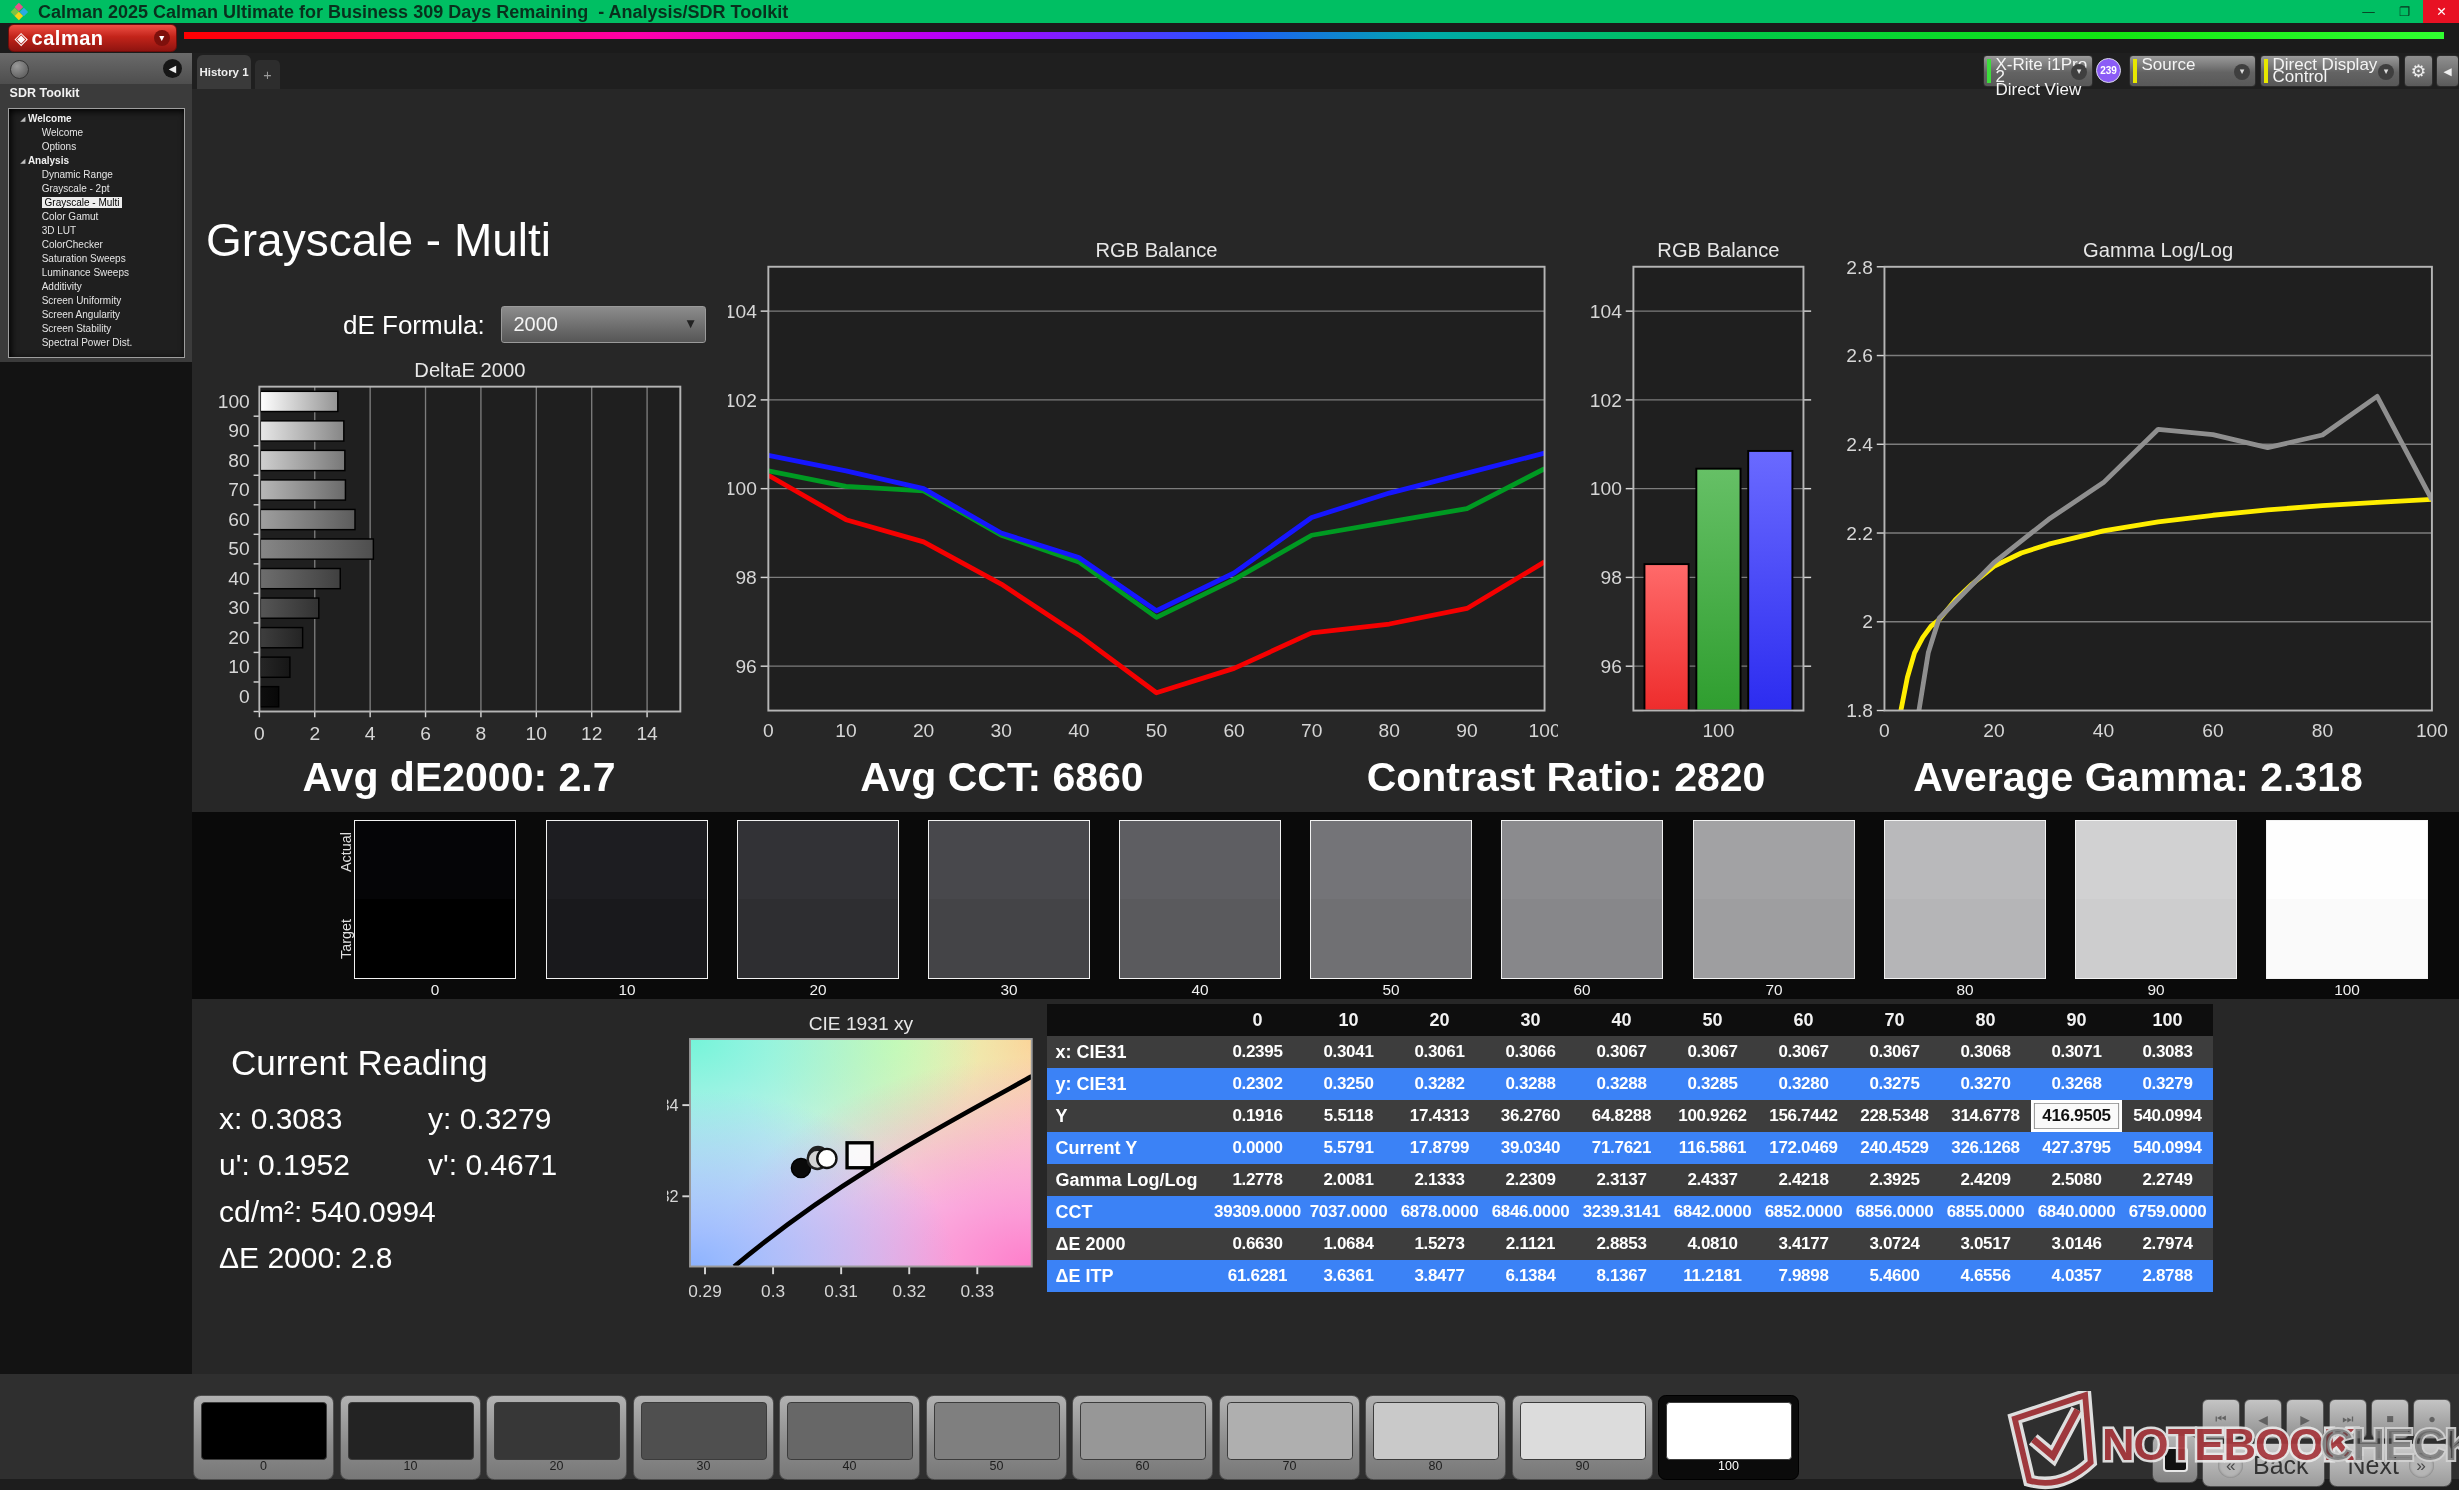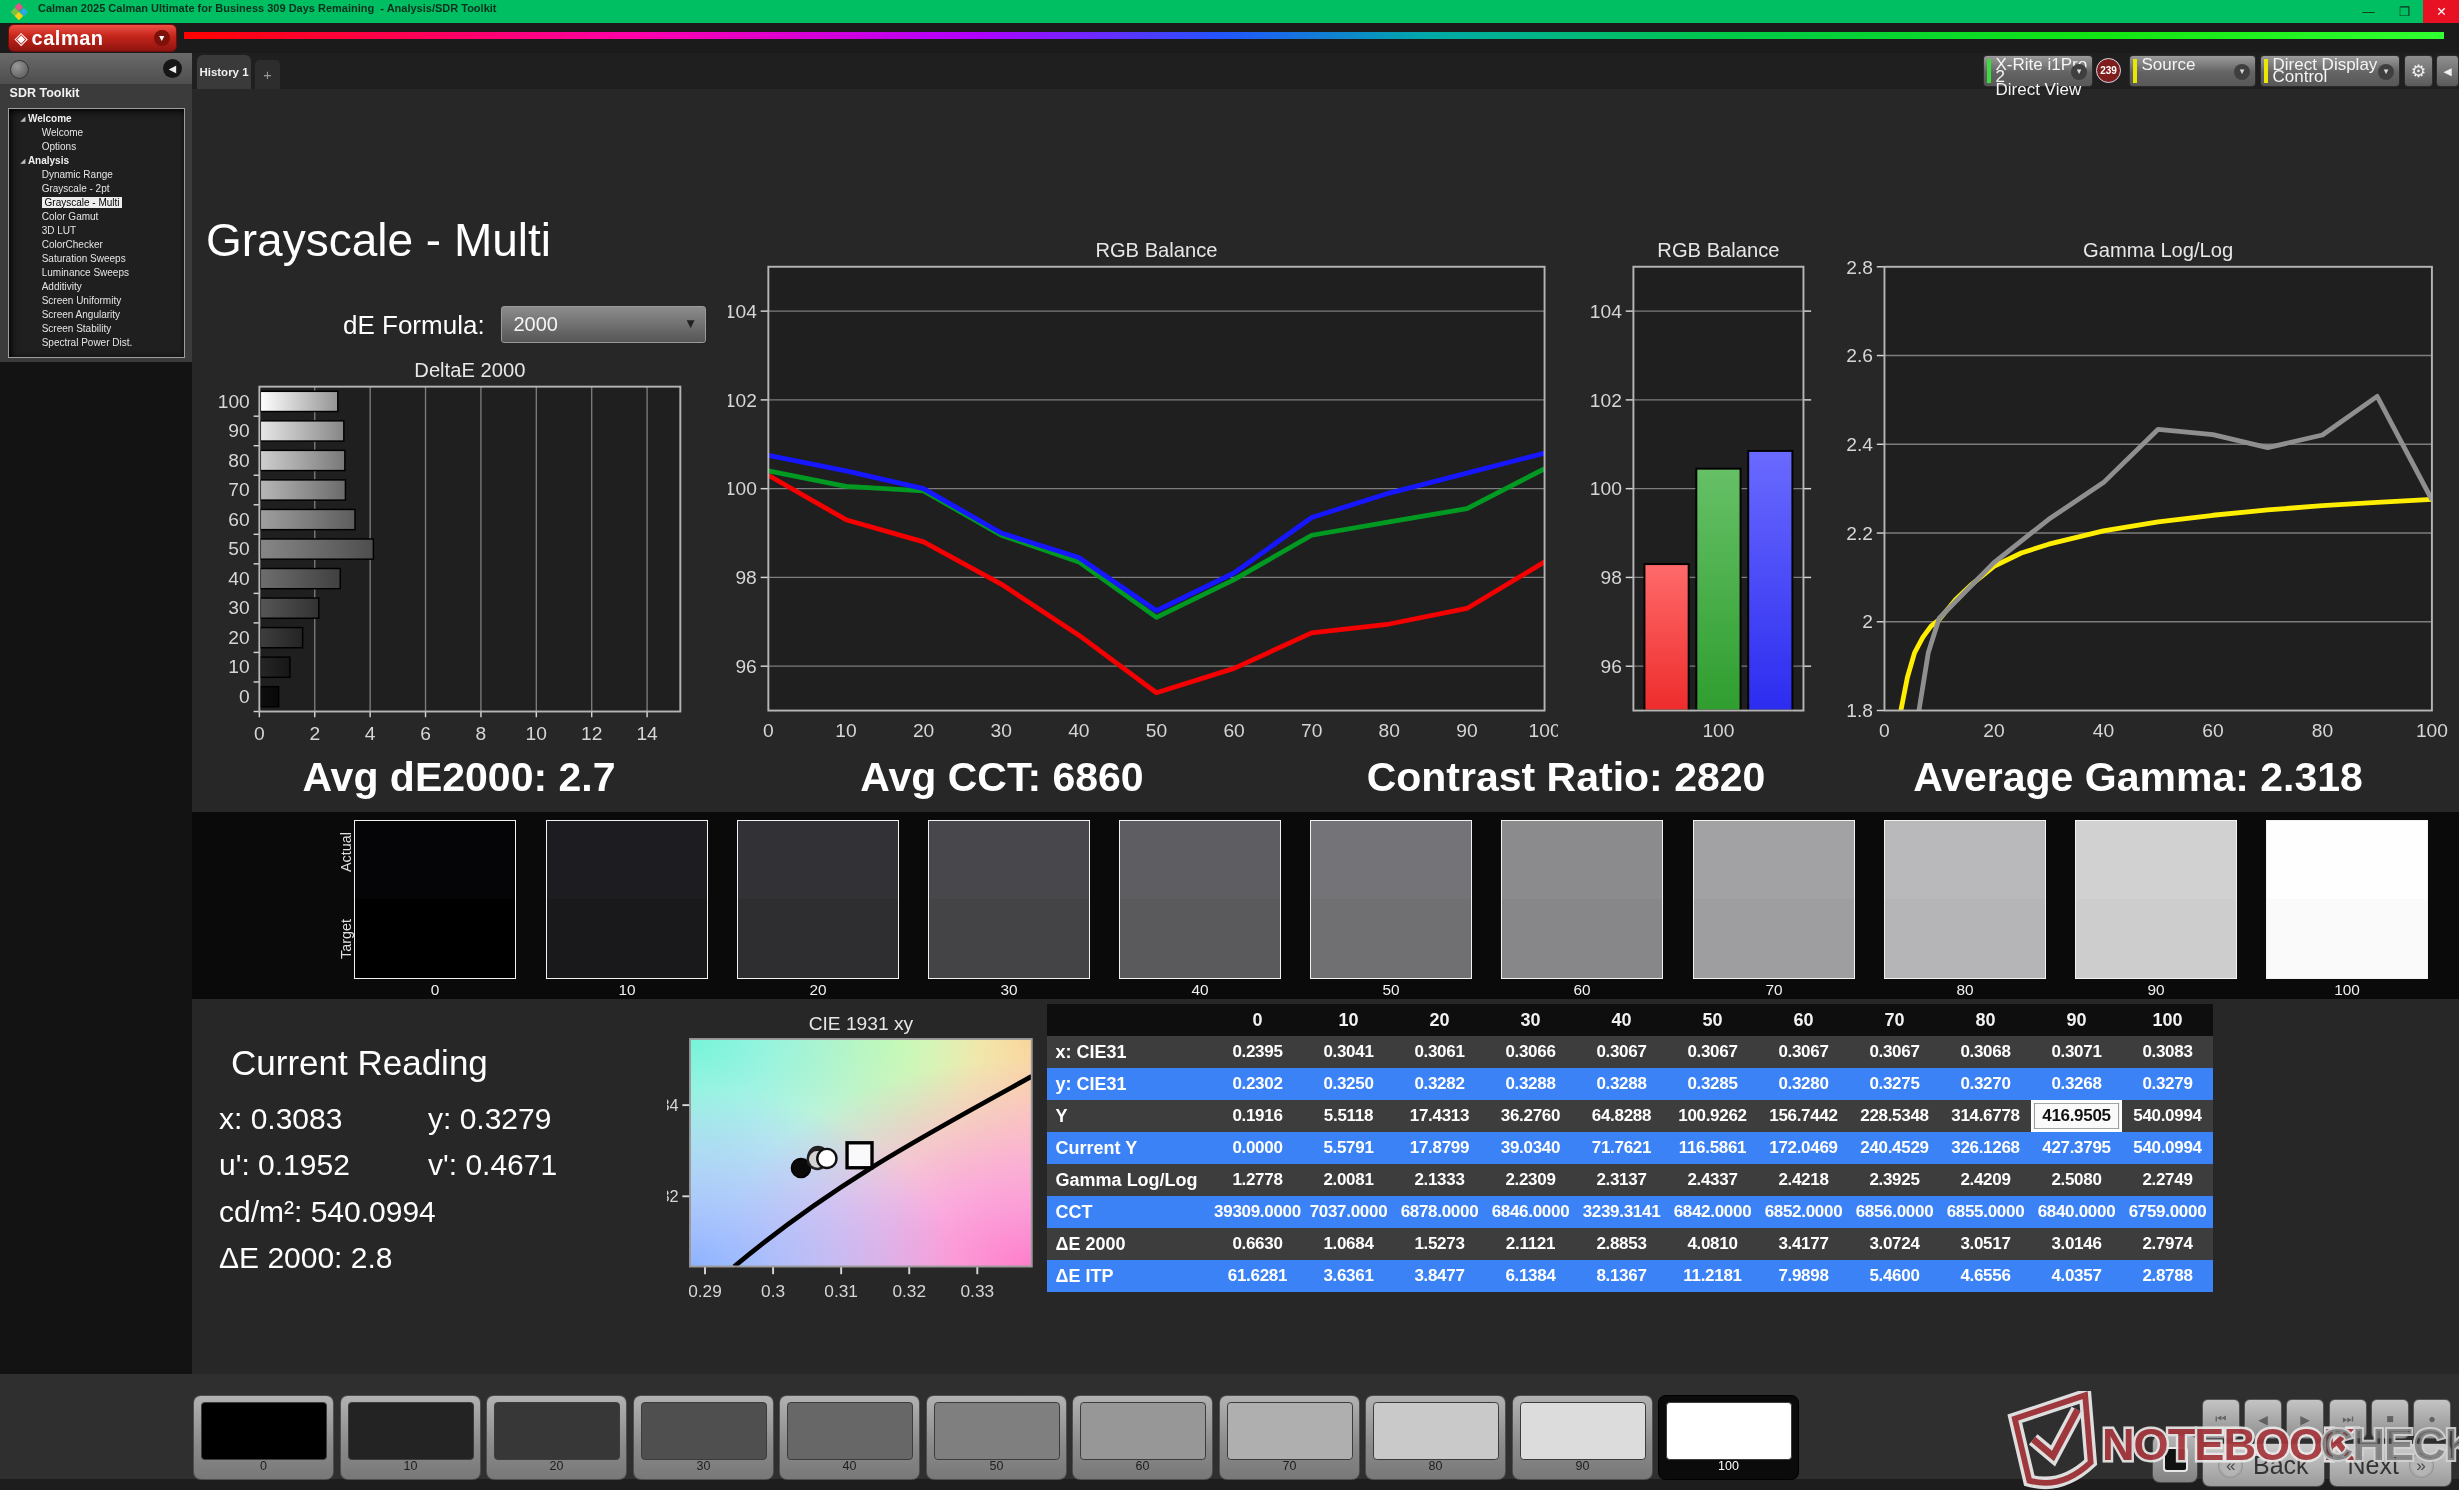--- a/index.html
+++ b/index.html
@@ -2,21 +2,21 @@
 <html><head>
 <meta charset="utf-8">
 <style>
   html,body{margin:0;padding:0;background:#000;}
   #root{position:relative;width:2459px;height:1491px;overflow:hidden;background:#272727;
         font-family:"Liberation Sans",sans-serif;-webkit-font-smoothing:antialiased;}
   
   .titlebar{position:absolute;left:0;top:0;width:2459px;height:23px;background:#00bf63;display:flex;align-items:center;}
   .tb-icon{position:absolute;left:11.5px;top:3.8px;width:15.4px;height:15.4px;}
   .tb-icon i{position:absolute;width:5.8px;height:5.8px;transform:rotate(45deg);}
-  .tb-title{position:absolute;left:38px;top:1.9px;font-size:11px;font-weight:600;color:#09301d;white-space:pre;}
+  .tb-title{position:absolute;left:38px;top:1.9px;font-size:18px;font-weight:600;color:#09301d;white-space:pre;}
   .wbtn{position:absolute;top:0;width:37px;height:23px;display:flex;align-items:center;justify-content:center;
         font-size:12.5px;color:#0a2e1c;cursor:default;}
   .wbtn.close{background:#e81123;color:#fff;}
   
   .menubar{position:absolute;left:0;top:23px;width:2459px;height:30px;background:#1b1b1b;}
   .calman-logo{position:absolute;left:7.7px;top:24px;width:169px;height:28px;border-radius:5.8px;
     background:linear-gradient(#ef5045,#c3241a 45%,#8f1410);border:1px solid #6e0d0a;
     display:flex;align-items:center;padding:0 5.8px;box-sizing:border-box;}
   .calman-logo .diamond{color:#fff;font-size:17.3px;margin-right:3.8px;}
   .calman-logo .word{color:#fff;font-size:20px;font-weight:700;letter-spacing:0.5px;}
@@ -34,21 +34,21 @@
   .tab-history{position:absolute;left:197px;top:55px;width:54px;height:34px;background:#3a3a3a;
     border-radius:5.8px 5.8px 0 0;color:#efefef;font-size:11.5px;font-weight:600;display:flex;align-items:center;justify-content:center;}
   .tab-add{position:absolute;left:255px;top:60px;width:25px;height:29px;background:#2d2d2d;
     border-radius:4.8px 4.8px 0 0;color:#9a9a9a;font-size:14.4px;display:flex;align-items:center;justify-content:center;}
   .widget{position:absolute;top:55px;height:32px;border-radius:3.8px;background:linear-gradient(#9b9b9b,#636363 55%,#585858);
     border:1px solid #2c2c2c;box-sizing:border-box;color:#fff;}
   .widget .bar{position:absolute;left:2.9px;top:2.9px;width:3.8px;height:24px;}
   .widget .wtxt{position:absolute;left:11.5px;top:2.9px;font-size:17px;line-height:12.5px;color:#f4f4f4;}
   .widget .wchev{position:absolute;right:4.8px;top:7.7px;width:16.3px;height:16.3px;border-radius:50%;background:#3f3f3f;
     color:#ddd;font-size:7.7px;display:flex;align-items:center;justify-content:center;}
-  .badge{position:absolute;left:2096px;top:58px;width:25px;height:25px;border-radius:50%;background:#7f1d1d;
+  .badge{position:absolute;left:2096px;top:58px;width:25px;height:25px;border-radius:50%;background:#8b5cf6;
     border:1.9px solid #d8d8e8;box-sizing:border-box;color:#fff;font-size:10px;font-weight:700;
     display:flex;align-items:center;justify-content:center;}
   .sqbtn{position:absolute;top:55px;height:32px;border-radius:3.8px;background:linear-gradient(#8f8f8f,#5a5a5a);
     border:1px solid #2c2c2c;box-sizing:border-box;color:#f0f0f0;display:flex;align-items:center;justify-content:center;}
   
   .panel-upper{position:absolute;left:0;top:84px;width:192px;height:279px;background:#3b3b3b;}
   .panel-lower{position:absolute;left:0;top:362px;width:192px;height:1012px;background:#131313;}
   .sdr-label{position:absolute;left:9.6px;top:86px;font-size:12.5px;font-weight:700;color:#f2f2f2;}
   .tree{position:absolute;left:7.7px;top:108px;width:177px;height:250px;background:#1f1f1f;
     border:1.9px solid #9e9e9e;box-sizing:border-box;box-shadow:inset 1.9px 1.9px 7.7px #000;padding-top:2.9px;overflow:hidden;}

